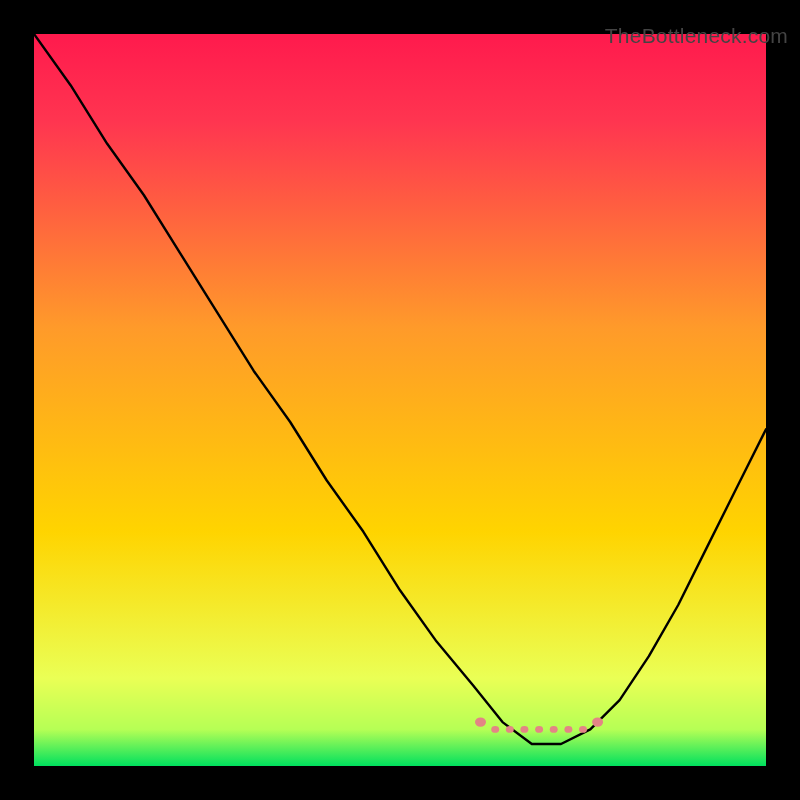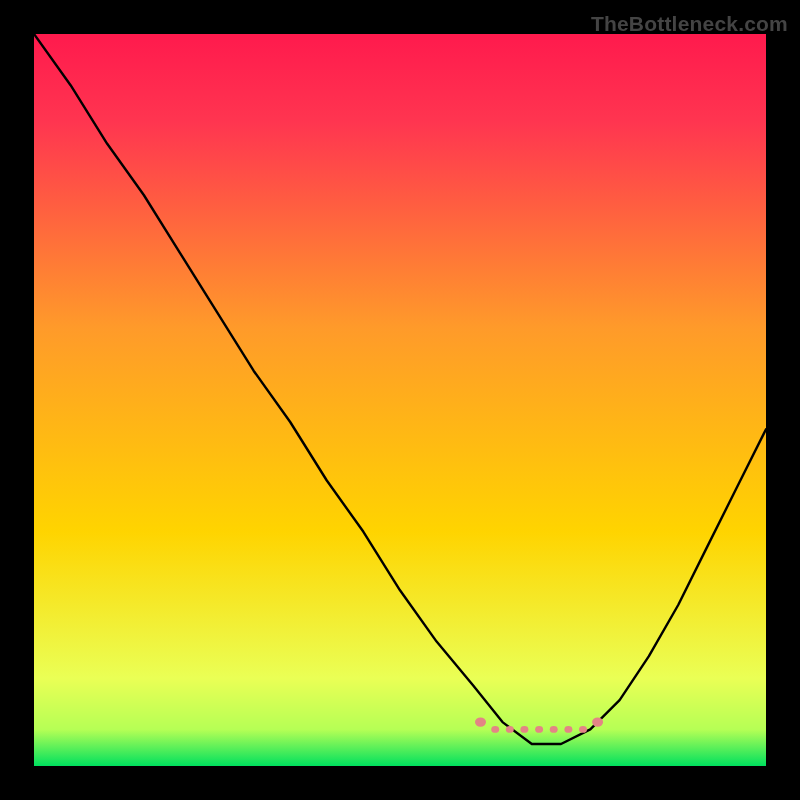--- a/index.html
+++ b/index.html
@@ -12,25 +12,25 @@
     font-family: Arial, Helvetica, sans-serif;
   }
   .frame {
     position: relative;
     width: 800px;
     height: 800px;
     background: #000;
   }
   .watermark {
     position: absolute;
-    top: 12px;
+    top: 24px;
     right: 12px;
     color: #444;
     font-size: 21px;
-    font-weight: 700;
+    font-weight: 400;
     letter-spacing: 0.2px;
     z-index: 5;
   }
   .plot-wrap {
     position: absolute;
     left: 34px;
     top: 34px;
     width: 732px;
     height: 732px;
   }

